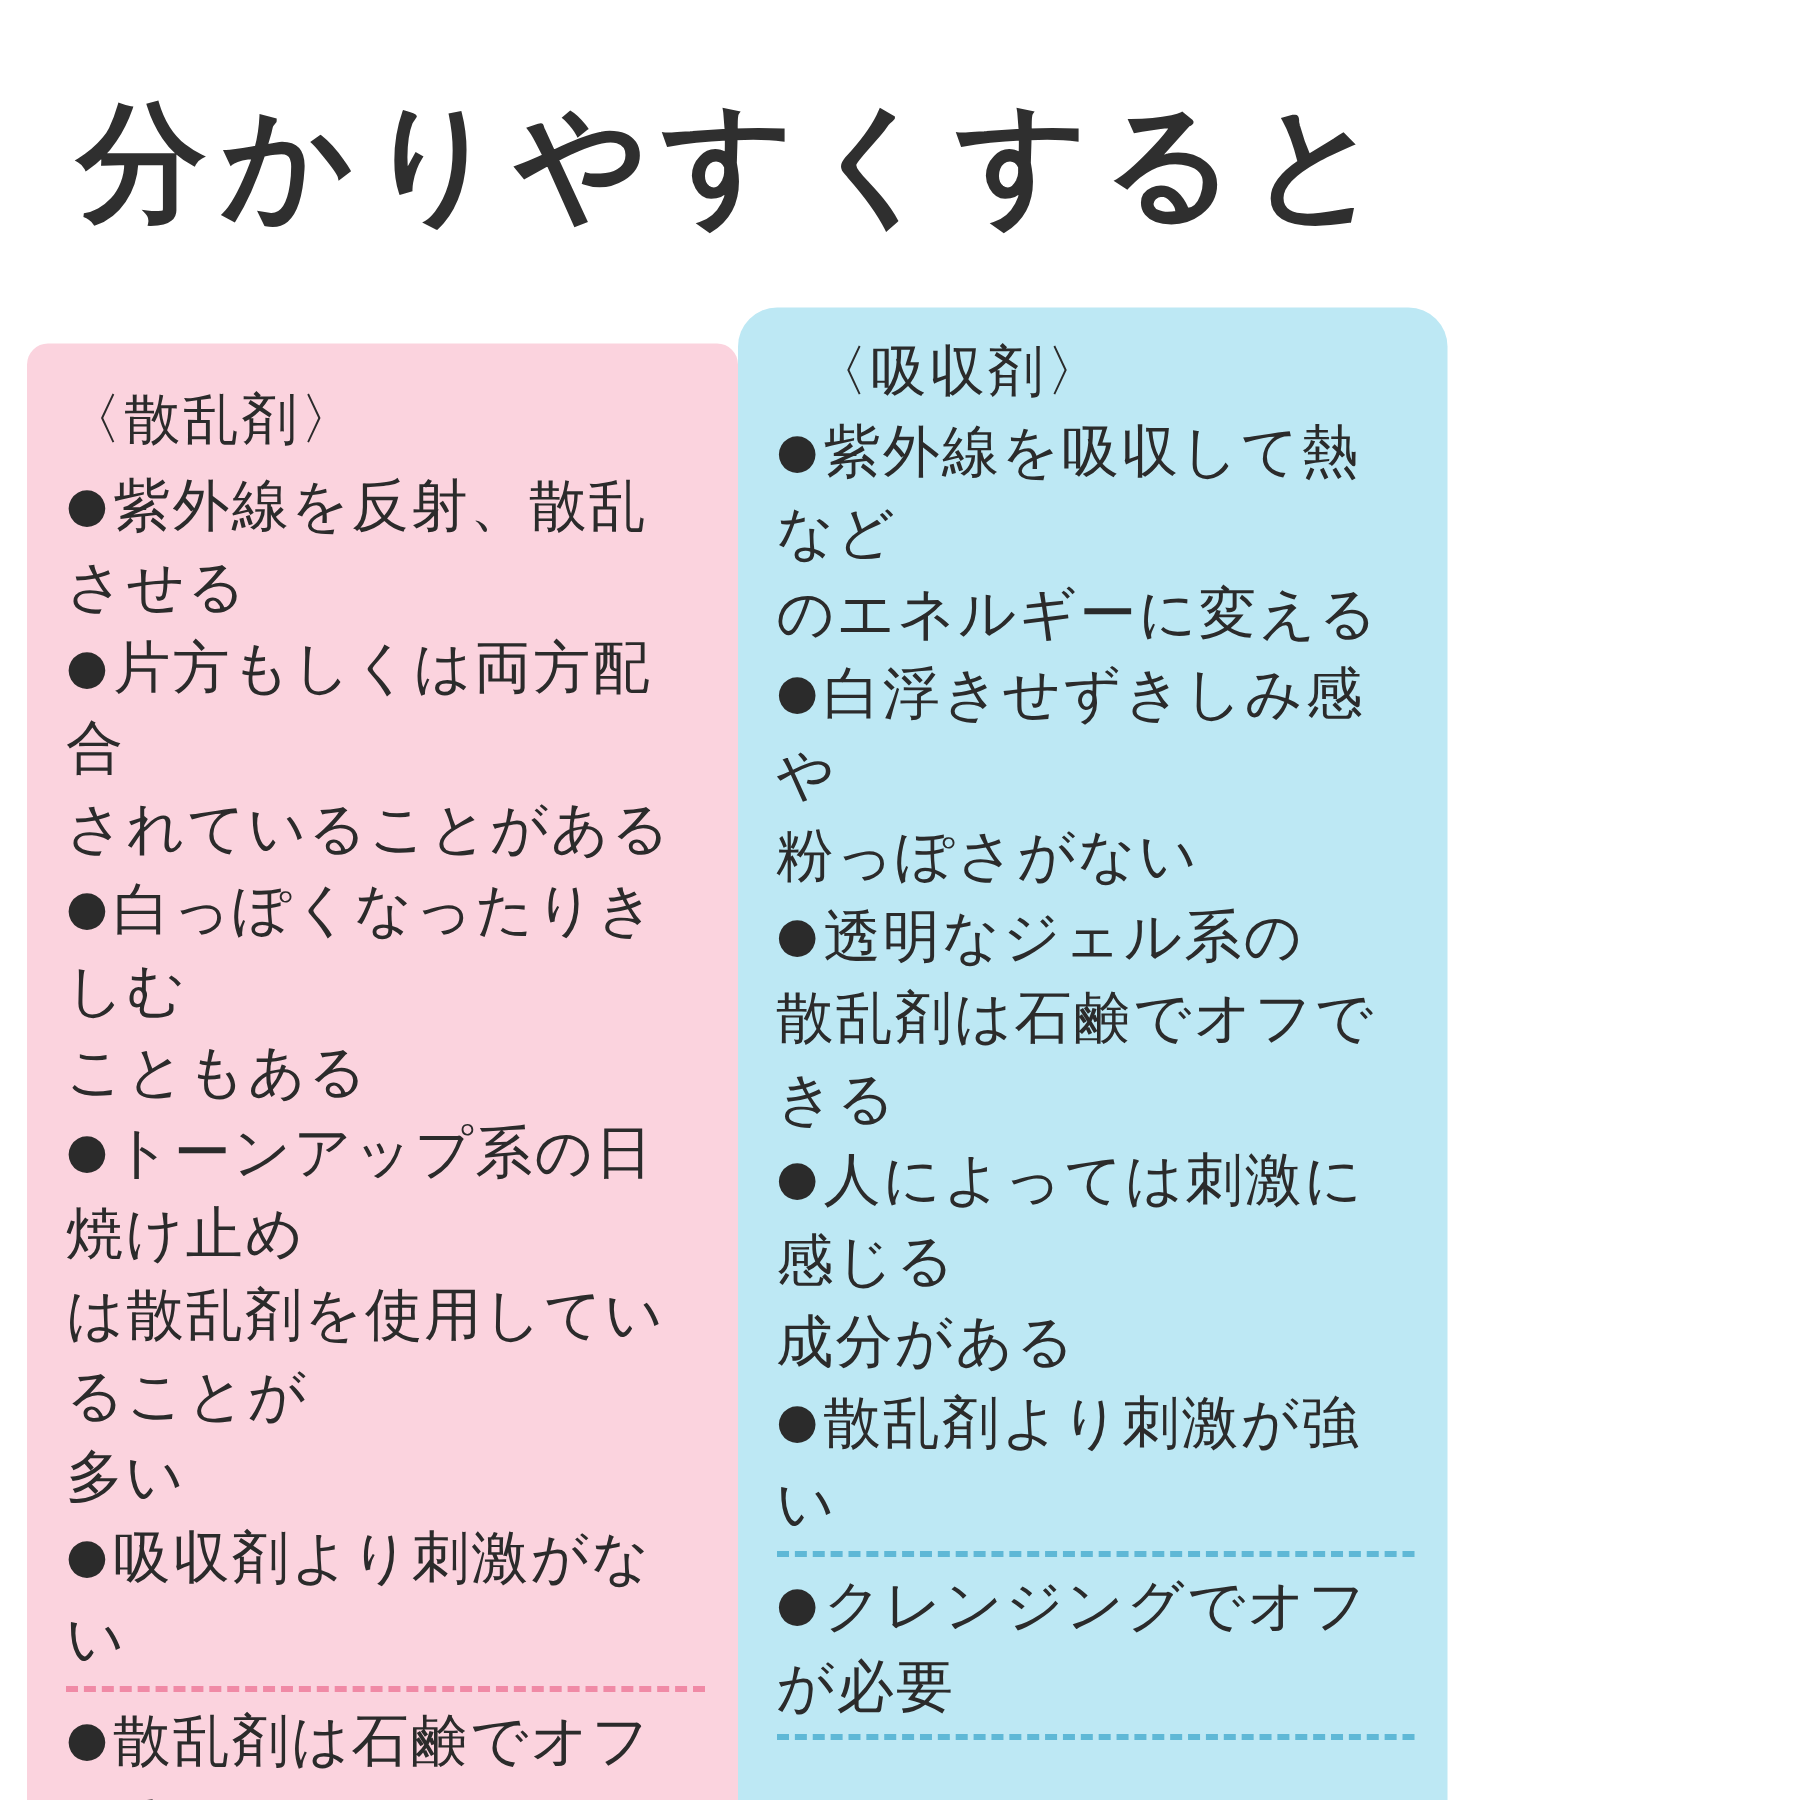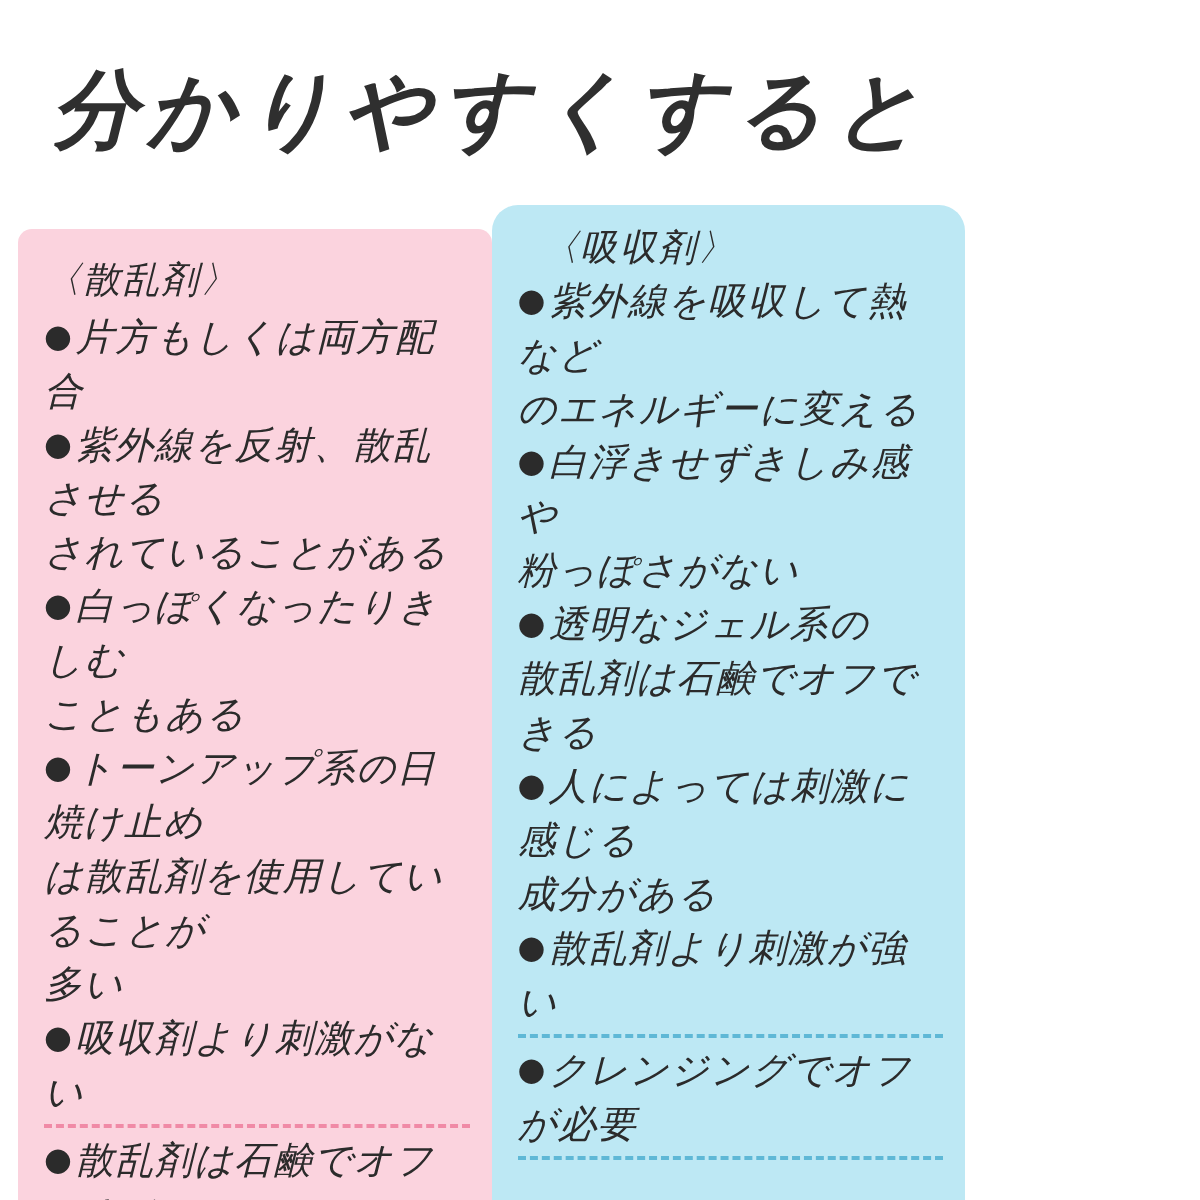--- a/index.html
+++ b/index.html
@@ -13,21 +13,20 @@
     font-family: "DejaVu Sans", "Liberation Sans", sans-serif;
     color: #2b2b2b;
     overflow: hidden;
     position: relative;
   }
   .page {
     width: 983px;
     height: 1200px;
     position: relative;
     box-sizing: border-box;
-    font-style: italic;
   }
   .title {
     text-align: center;
     font-size: 86px;
     font-weight: 700;
     letter-spacing: 10px;
     color: #2f2f2f;
     padding-top: 62px;
     line-height: 1.1;
     white-space: nowrap;
@@ -115,24 +114,24 @@
 <div class="page">
 
   <div class="title">分かりやすくすると</div>
 
   <div class="cards">
 
     <div class="card card-pink">
       <div class="card-heading">〈散乱剤〉</div>
       <div class="lines">
         <div>
-            <span class="line bullet">片方もしくは両方配合</span>
+            <span class="line bullet">紫外線を反射、散乱させる</span>
           </div>
         <div>
-            <span class="line bullet">紫外線を反射、散乱させる</span>
+            <span class="line bullet">片方もしくは両方配合</span>
           </div>
         <div>
             <span class="line">されていることがある</span>
           </div>
         <div>
             <span class="line bullet">白っぽくなったりきしむ</span>
           </div>
         <div>
             <span class="line">こともある</span>
           </div>

